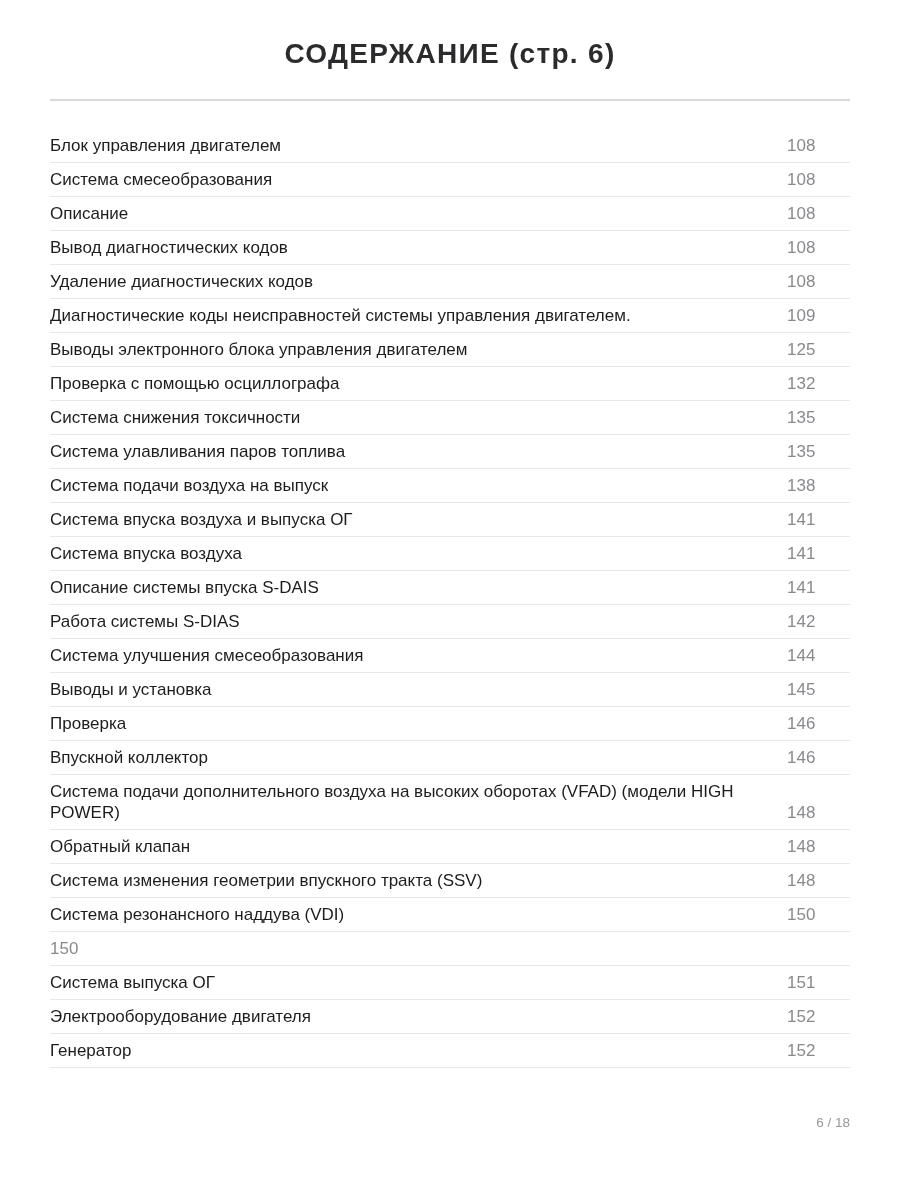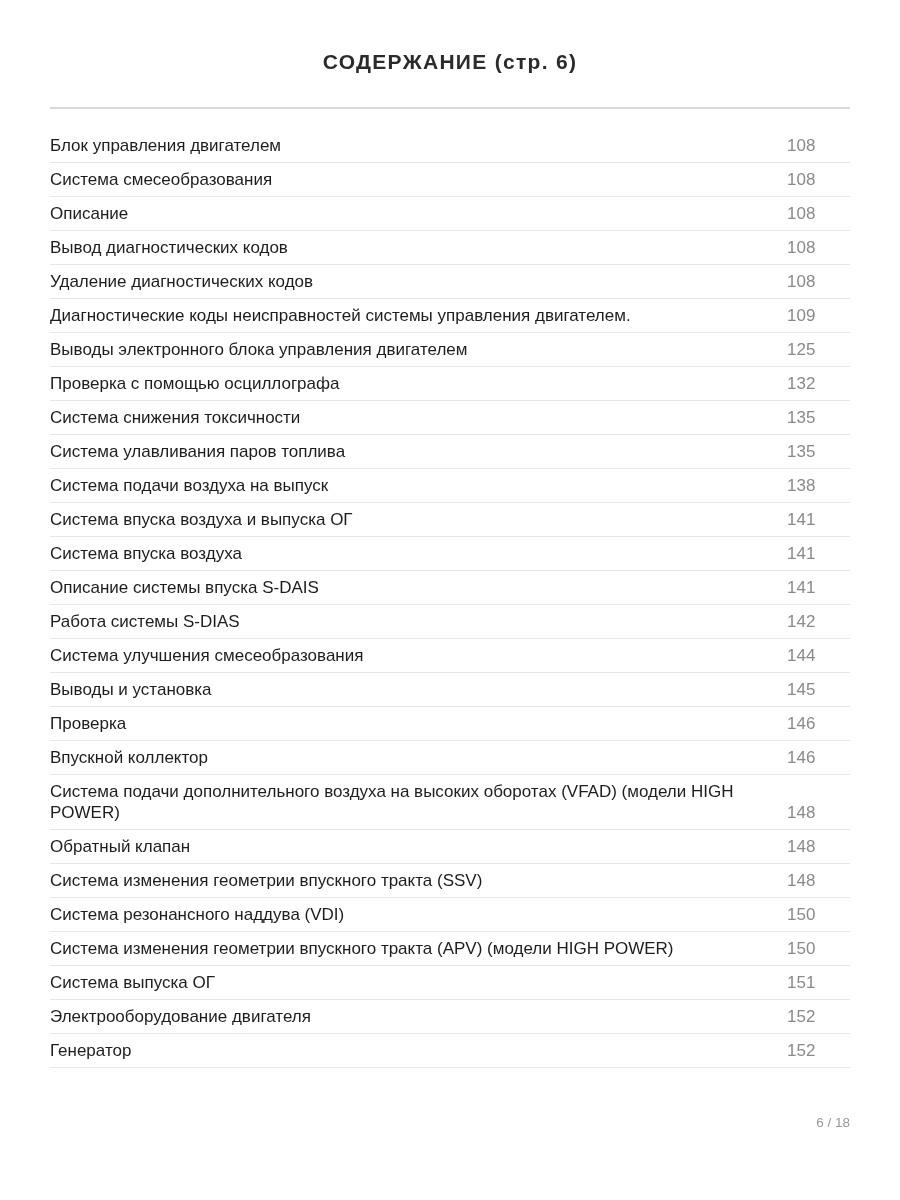--- a/index.html
+++ b/index.html
@@ -12,37 +12,37 @@
     position: relative;
     width: 900px;
     height: 1200px;
     margin: 0 auto;
     background: #ffffff;
     box-sizing: border-box;
     padding: 0 50px;
     overflow: hidden;
   }
   .page-title {
-    margin: 8px;
+    margin: 0;
     padding-top: 40px;
     text-align: center;
-    font-size: 21px;
+    font-size: 28px;
     line-height: 28px;
     font-weight: 700;
     letter-spacing: 1.3px;
     color: #2b2b2e;
   }
   .header-divider {
     border: none;
     height: 2px;
     background: #d9d9db;
     margin: 31px 0 0 0;
   }
   .toc-list {
-    margin-top: 20px;
+    margin-top: 28px;
   }
   .toc-row {
     display: flex;
     align-items: flex-end;
     justify-content: space-between;
     padding: 6px 0;
     border-bottom: 1px solid #e8e8ea;
     cursor: pointer;
   }
   .toc-label {
@@ -189,21 +189,20 @@
       <span class="toc-label">Система изменения геометрии впускного тракта (SSV)</span>
       <span class="toc-page">148</span>
     </div>
 
     <div class="toc-row">
       <span class="toc-label">Система резонансного наддува (VDI)</span>
       <span class="toc-page">150</span>
     </div>
 
     <div class="toc-row">
-      <span class="toc-label">Система изменения геометрии впускного тракта (APV) (модели HIGH POWER)</span>
       <span class="toc-page">150</span>
     </div>
 
     <div class="toc-row">
       <span class="toc-label">Система выпуска ОГ</span>
       <span class="toc-page">151</span>
     </div>
 
     <div class="toc-row">
       <span class="toc-label">Электрооборудование двигателя</span>

